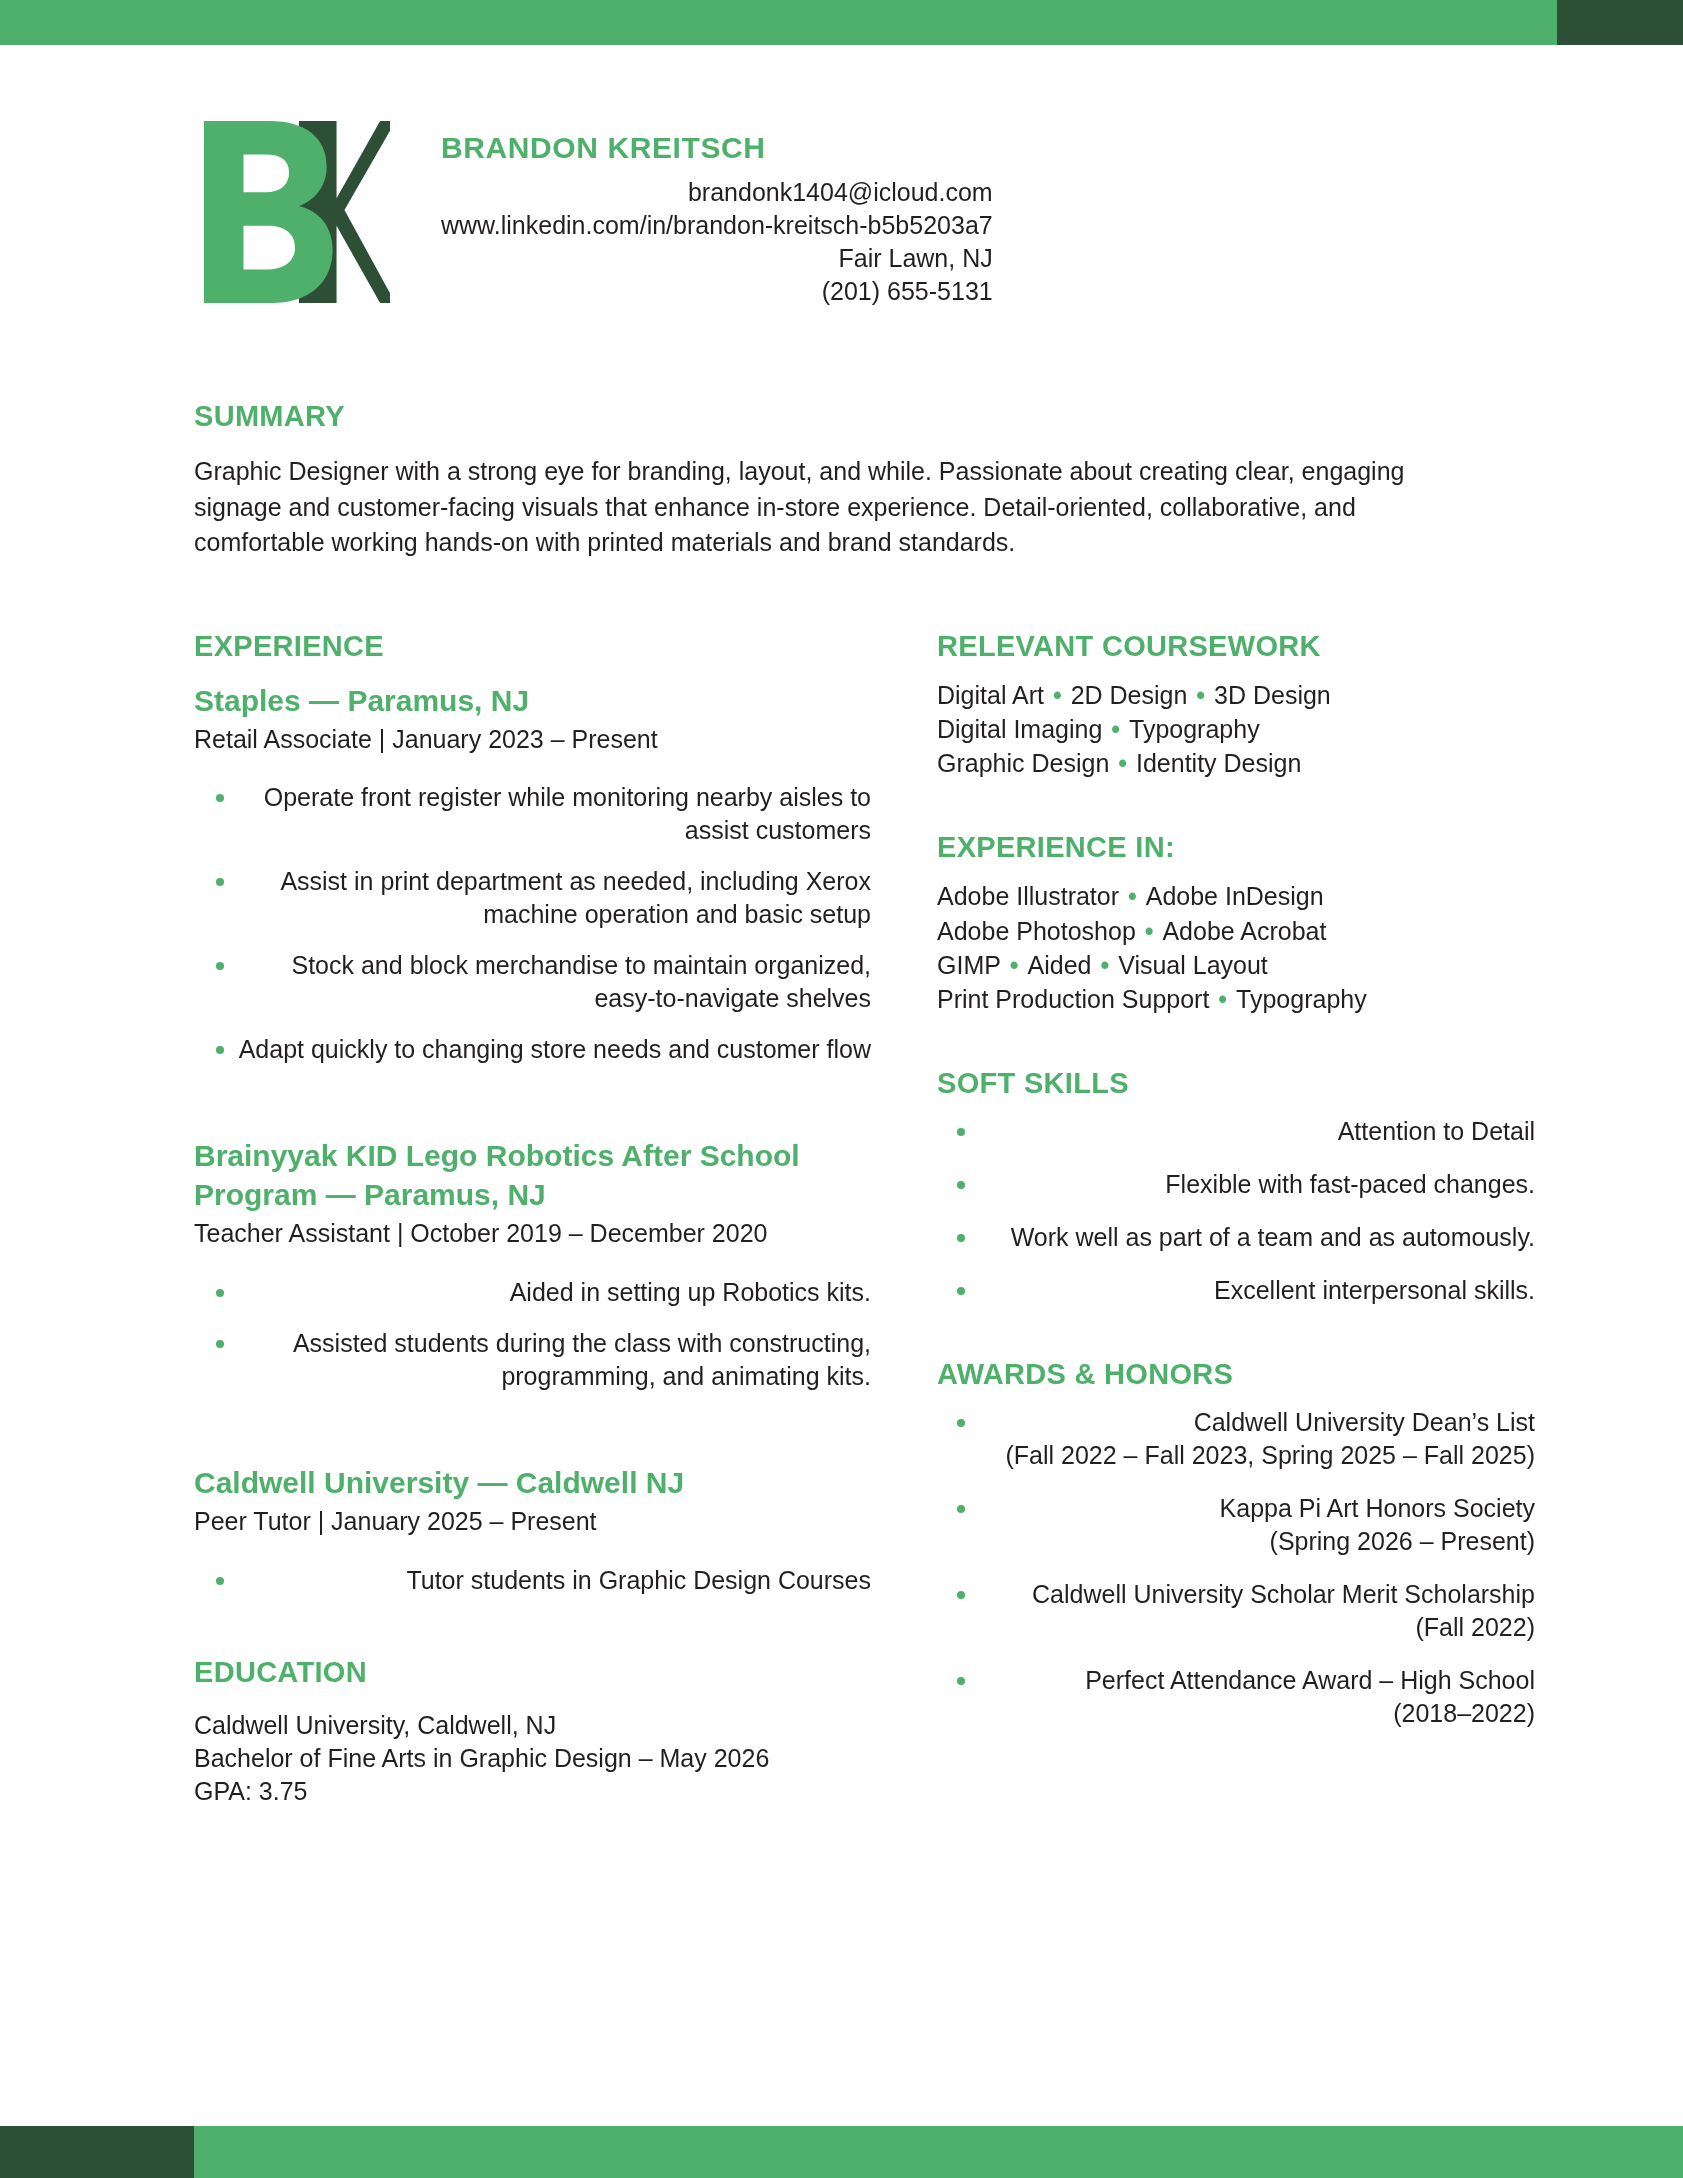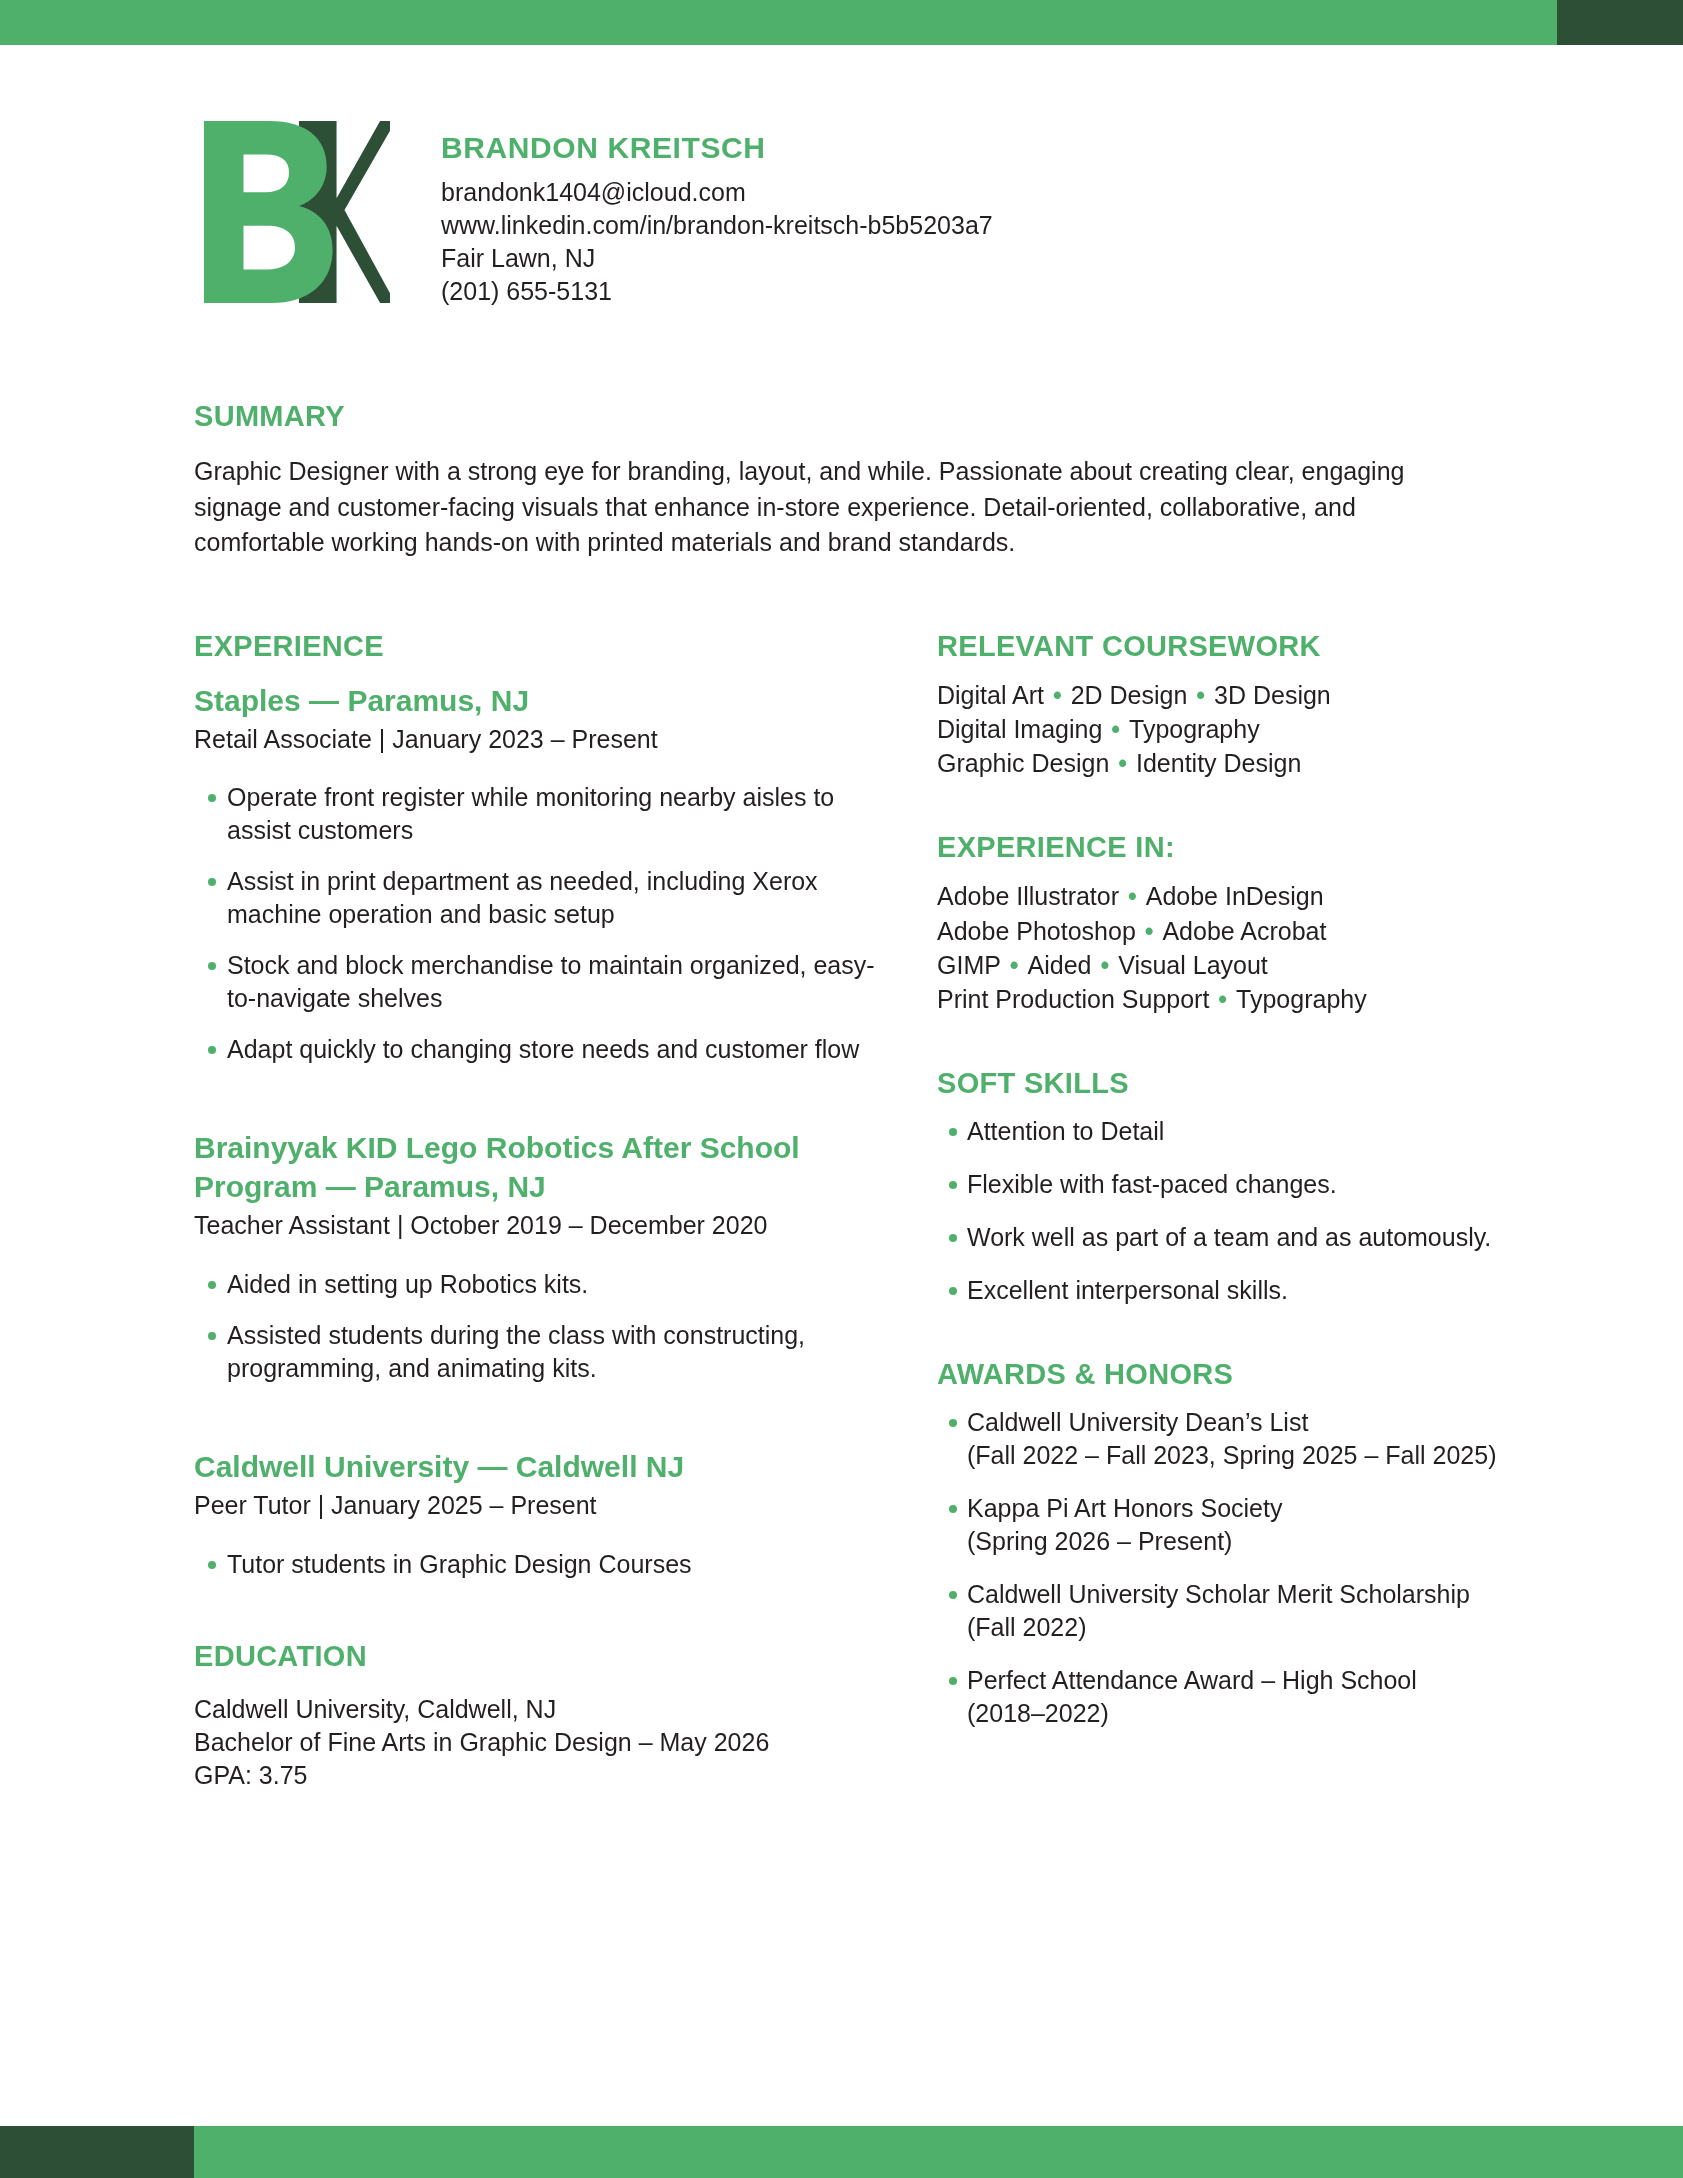--- a/index.html
+++ b/index.html
@@ -71,20 +71,21 @@
     font-weight: bold;
     color: #4FB06C;
     letter-spacing: 0.6px;
     margin: 0 0 13px 0;
     line-height: 1;
   }
   .contact-line {
     font-size: 25px;
     line-height: 1.32;
     color: #231f20;
+    text-align: right;
   }
 
   
   .section-title {
     font-size: 29px;
     font-weight: bold;
     color: #4FB06C;
     letter-spacing: 0.3px;
     line-height: 1;
   }
@@ -120,22 +121,23 @@
   .job-role {
     font-size: 25px;
     color: #231f20;
     line-height: 1.3;
     margin-bottom: 26px;
   }
 
   
   ul.bullets {
     list-style: none;
-    margin: 8px;
+    margin: 16px;
     padding: 0;
+    text-align: right;
   }
   ul.bullets li {
     position: relative;
     padding-left: 25px;
     font-size: 25px;
     line-height: 1.32;
     color: #231f20;
     margin-bottom: 18px;
   }
   ul.bullets li::before {

